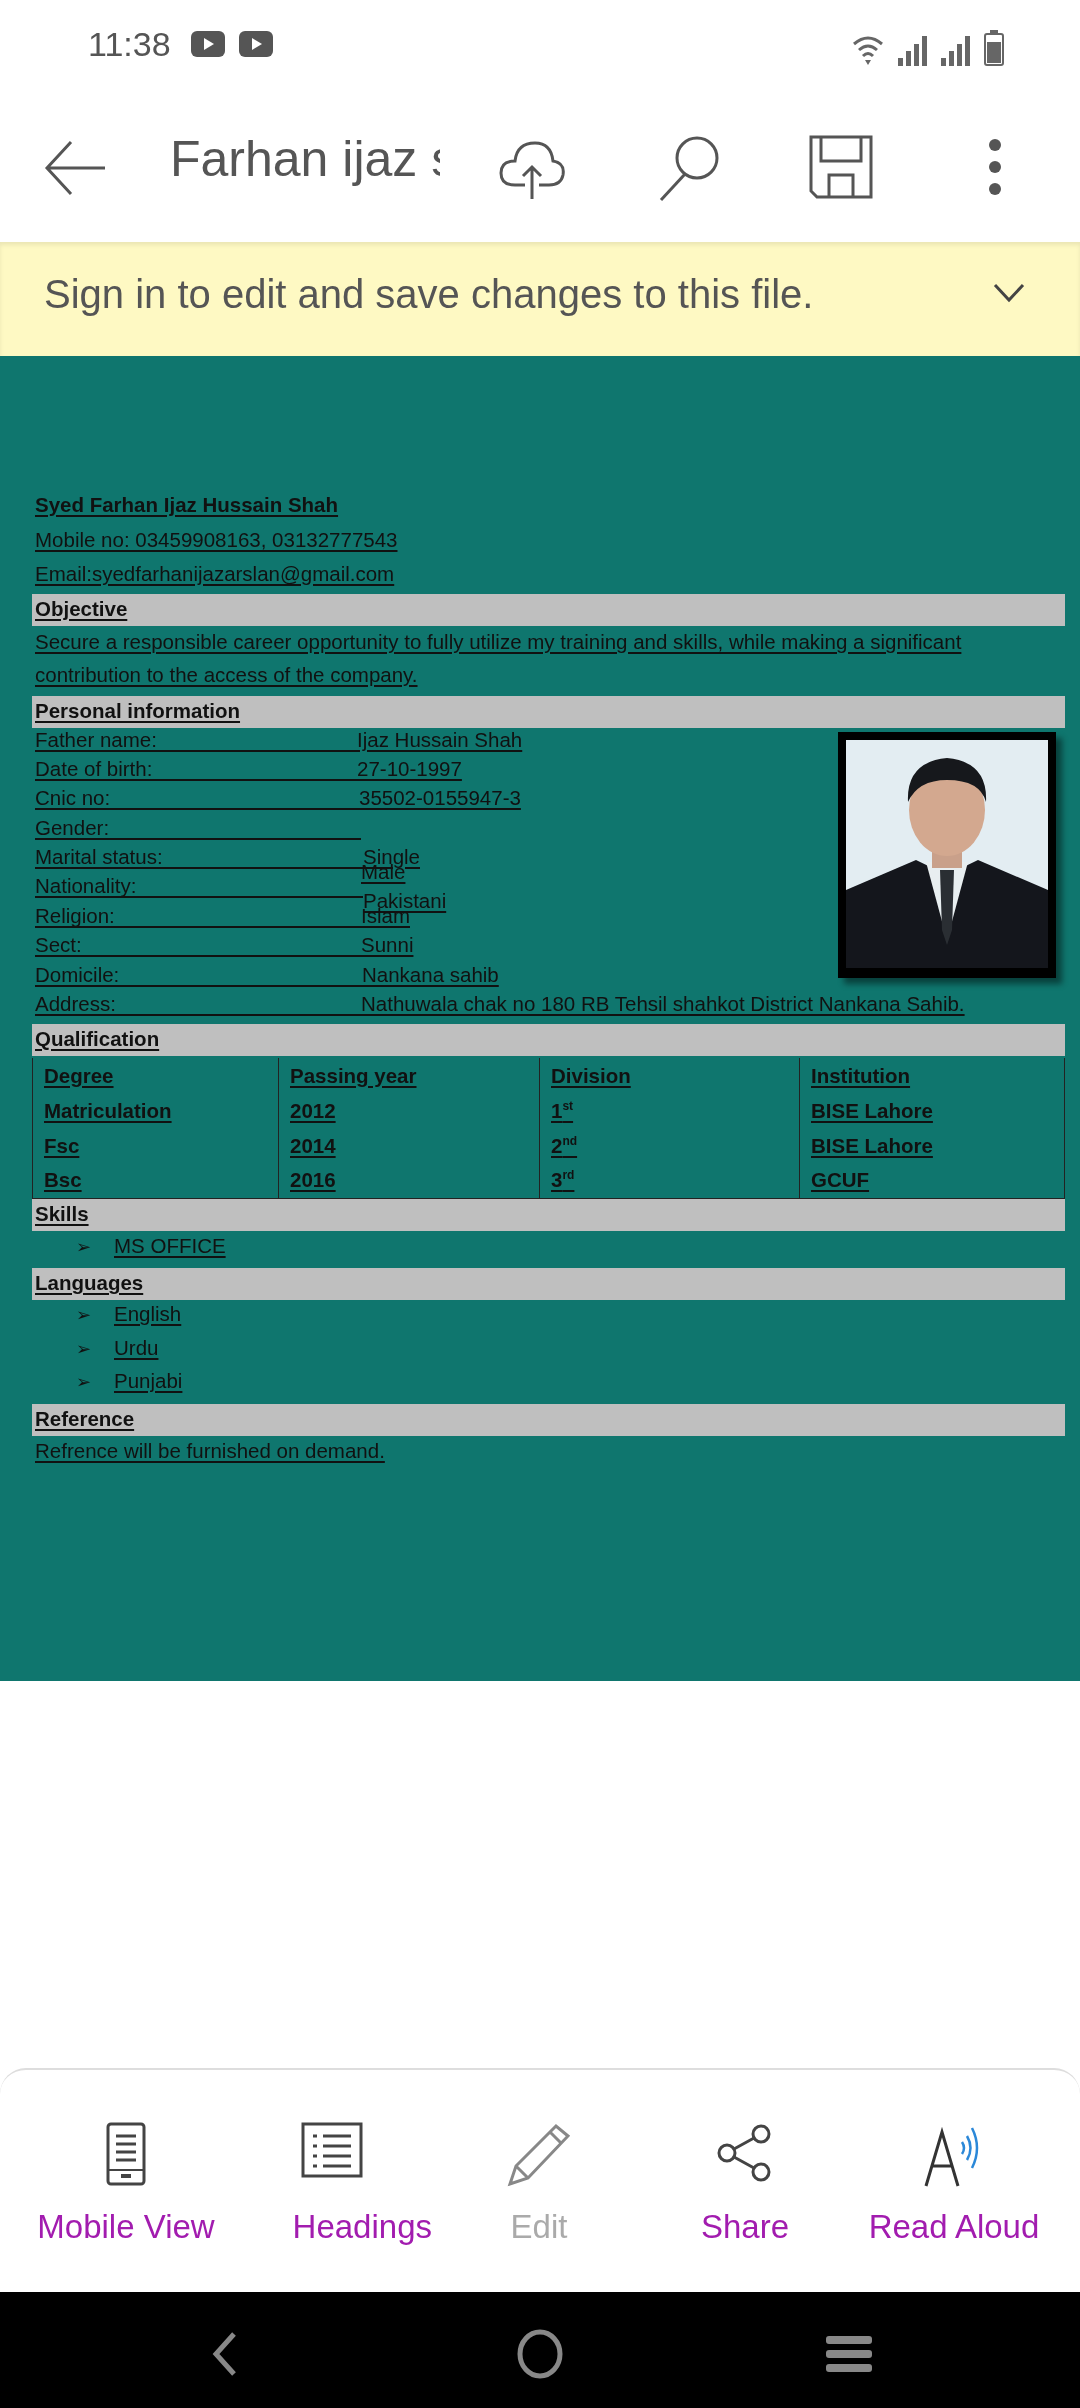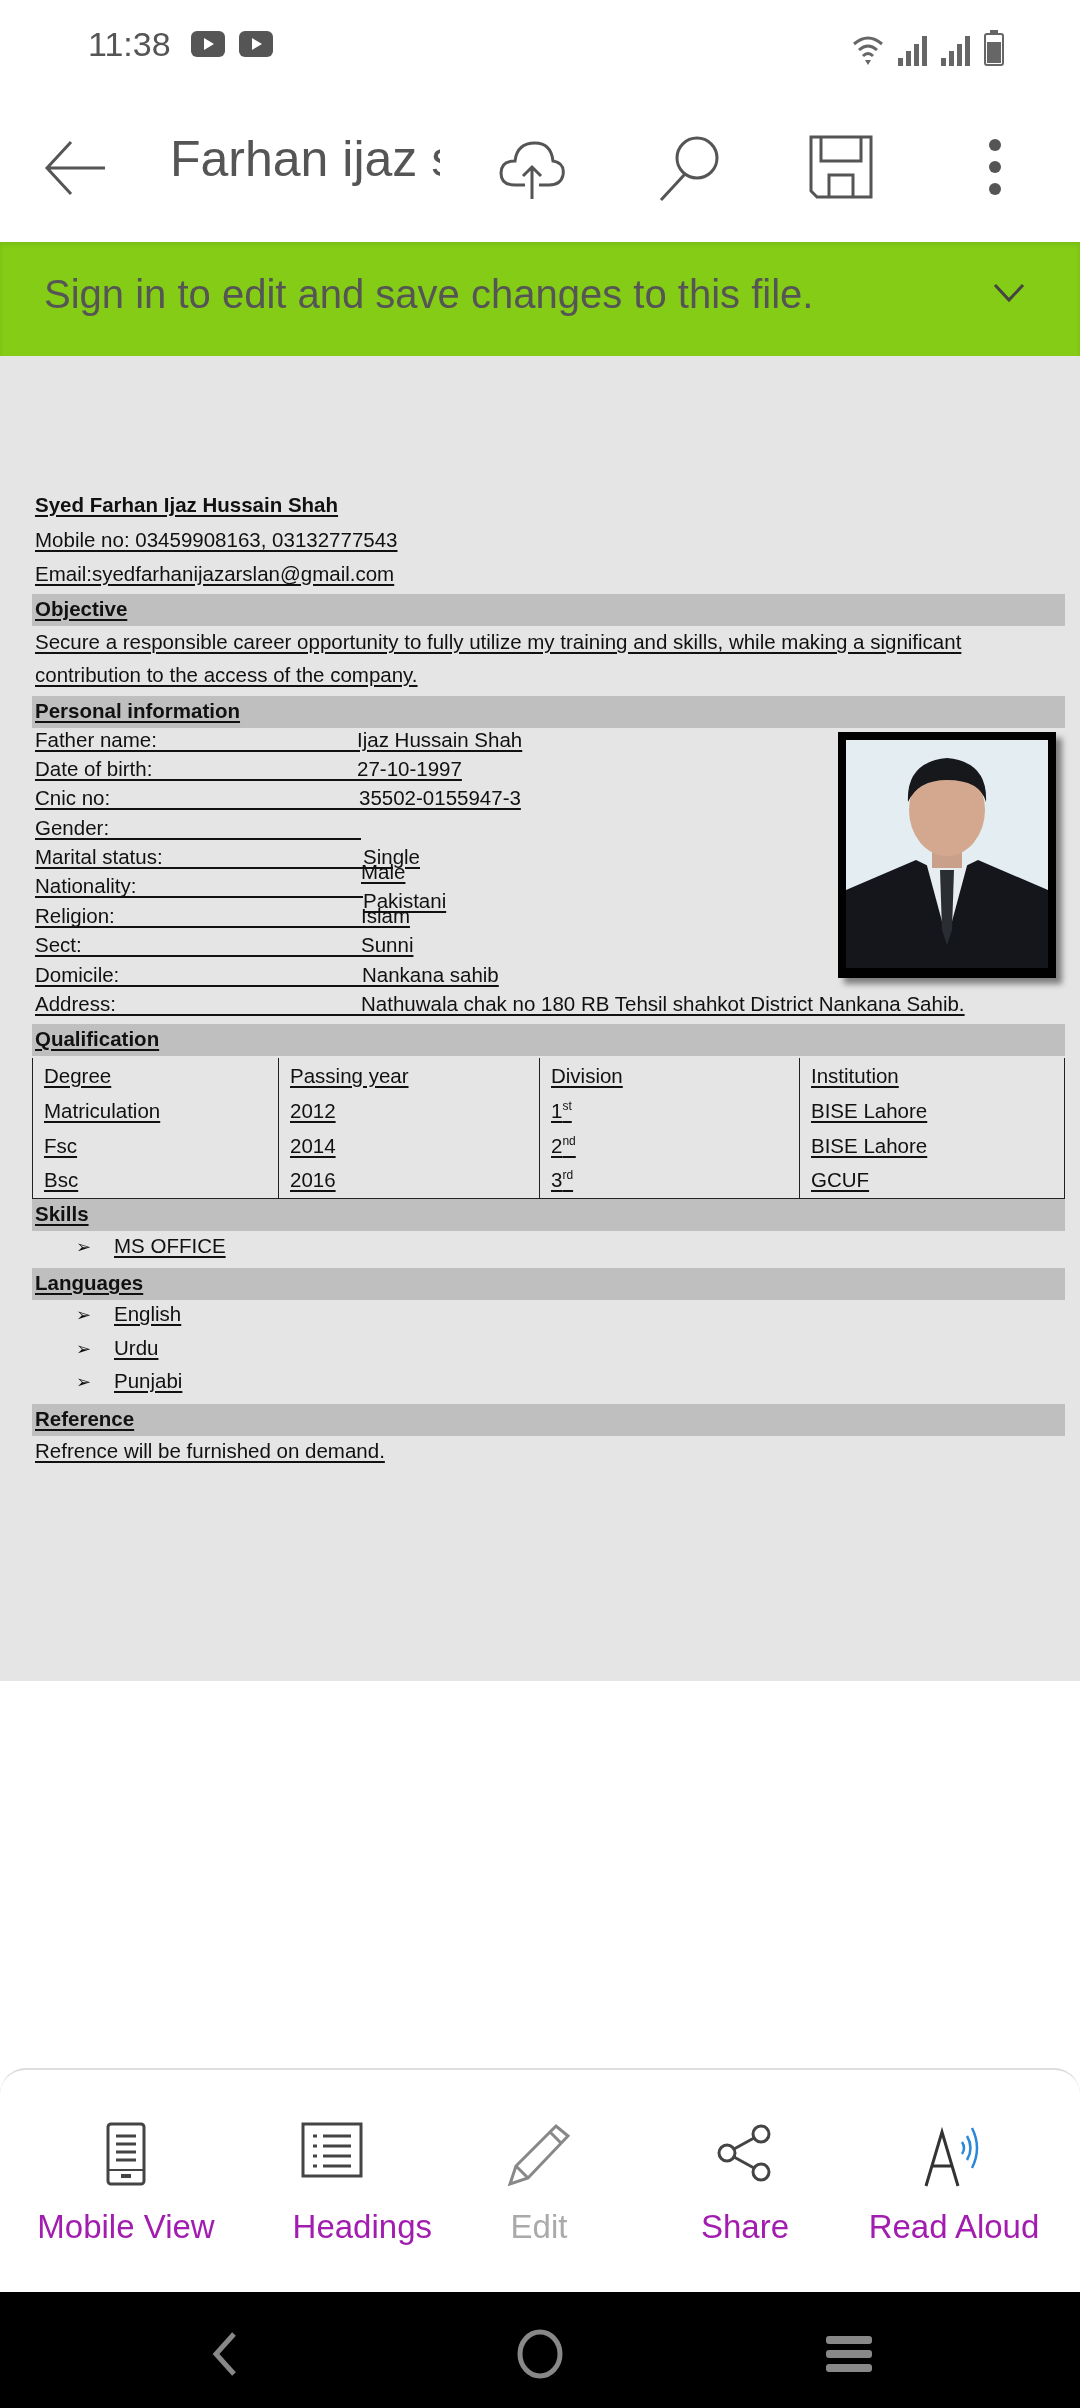--- a/index.html
+++ b/index.html
@@ -14,42 +14,42 @@
   .status-right { position: absolute; right: 76px; top: 22px; display: flex; align-items: flex-end; gap: 14px; height: 44px; }
   .sig { display: flex; align-items: flex-end; gap: 3px; height: 30px; }
   .sig span { width: 5px; background: #666; display: block; }
 
   
   .app-bar { position: absolute; top: 88px; left: 0; width: 1080px; height: 154px; display: flex; align-items: center; }
   .icon-btn { position: absolute; display: flex; align-items: center; justify-content: center; }
   .doc-title { position: absolute; left: 170px; top: 42px; width: 270px; font-size: 50px; color: #555; white-space: nowrap; overflow: hidden; }
 
   
-  .banner { position: absolute; top: 242px; left: 0; width: 1080px; height: 114px; background: #84cc16; box-shadow: inset 0 3px 4px rgba(0,0,0,0.08); display: flex; align-items: center; }
+  .banner { position: absolute; top: 242px; left: 0; width: 1080px; height: 114px; background: #fef9c3; box-shadow: inset 0 3px 4px rgba(0,0,0,0.08); display: flex; align-items: center; }
   .banner-text { position: absolute; left: 44px; top: 30px; font-size: 40px; color: #555; }
   .banner-chev { position: absolute; right: 54px; top: 40px; }
 
   
-  .doc { position: absolute; top: 356px; left: 0; width: 1080px; height: 1325px; background: #e5e5e5; font-family: "Liberation Sans", sans-serif; font-size: 20.5px; color: #111; }
+  .doc { position: absolute; top: 356px; left: 0; width: 1080px; height: 1325px; background: #0f766e; font-family: "Liberation Sans", sans-serif; font-size: 20.5px; color: #111; }
   .u { text-decoration: underline; text-underline-offset: 3px; text-decoration-thickness: 1.5px; }
   .line { position: absolute; left: 35px; white-space: nowrap; }
   .band { position: absolute; left: 32px; width: 1033px; height: 32px; background: #bfbfbf; }
   .band .label { position: absolute; left: 3px; top: 3px; font-weight: bold; }
   .bold { font-weight: bold; }
 
   .pi-row { position: absolute; left: 35px; height: 29px; }
   .pi-label { position: absolute; left: 0; top: 0; white-space: nowrap; }
   .pi-fill { position: absolute; top: 22px; height: 1.5px; background: #111; left: 0; }
   .pi-value { position: absolute; top: 0; white-space: nowrap; }
 
   .photo { position: absolute; left: 838px; top: 376px; width: 218px; height: 246px; background: #000; box-shadow: 6px 6px 6px rgba(0,0,0,0.45); }
   .photo-inner { position: absolute; left: 8px; top: 8px; right: 8px; bottom: 10px; background: #dfe9ee; overflow: hidden; }
 
   table.qual { position: absolute; left: 32px; top: 702px; width: 1033px; border-collapse: collapse; }
-  table.qual td { border-left: 1.5px solid #222; border-right: 1.5px solid #222; height: 35px; padding-left: 11px; vertical-align: middle; }
+  table.qual td { border-left: 1.5px solid #222; border-right: 1.5px solid #222; height: 35px; padding-left: 11px; vertical-align: middle; font-weight: bold; }
   table.qual tr:last-child td { border-bottom: 1.5px solid #222; }
   sup { font-size: 12px; }
 
   .bullet { position: absolute; left: 76px; font-size: 18px; }
   .bullet-text { position: absolute; left: 114px; }
 
   
   .bottom-bar { position: absolute; top: 2068px; left: 0; width: 1080px; height: 224px; background: #fff; border-top: 2px solid #ddd; border-radius: 26px 26px 0 0; }
   .tool { position: absolute; top: 0; width: 200px; height: 224px; text-align: center; }
   .tool svg { position: absolute; left: 50%; transform: translateX(-50%); top: 52px; }

